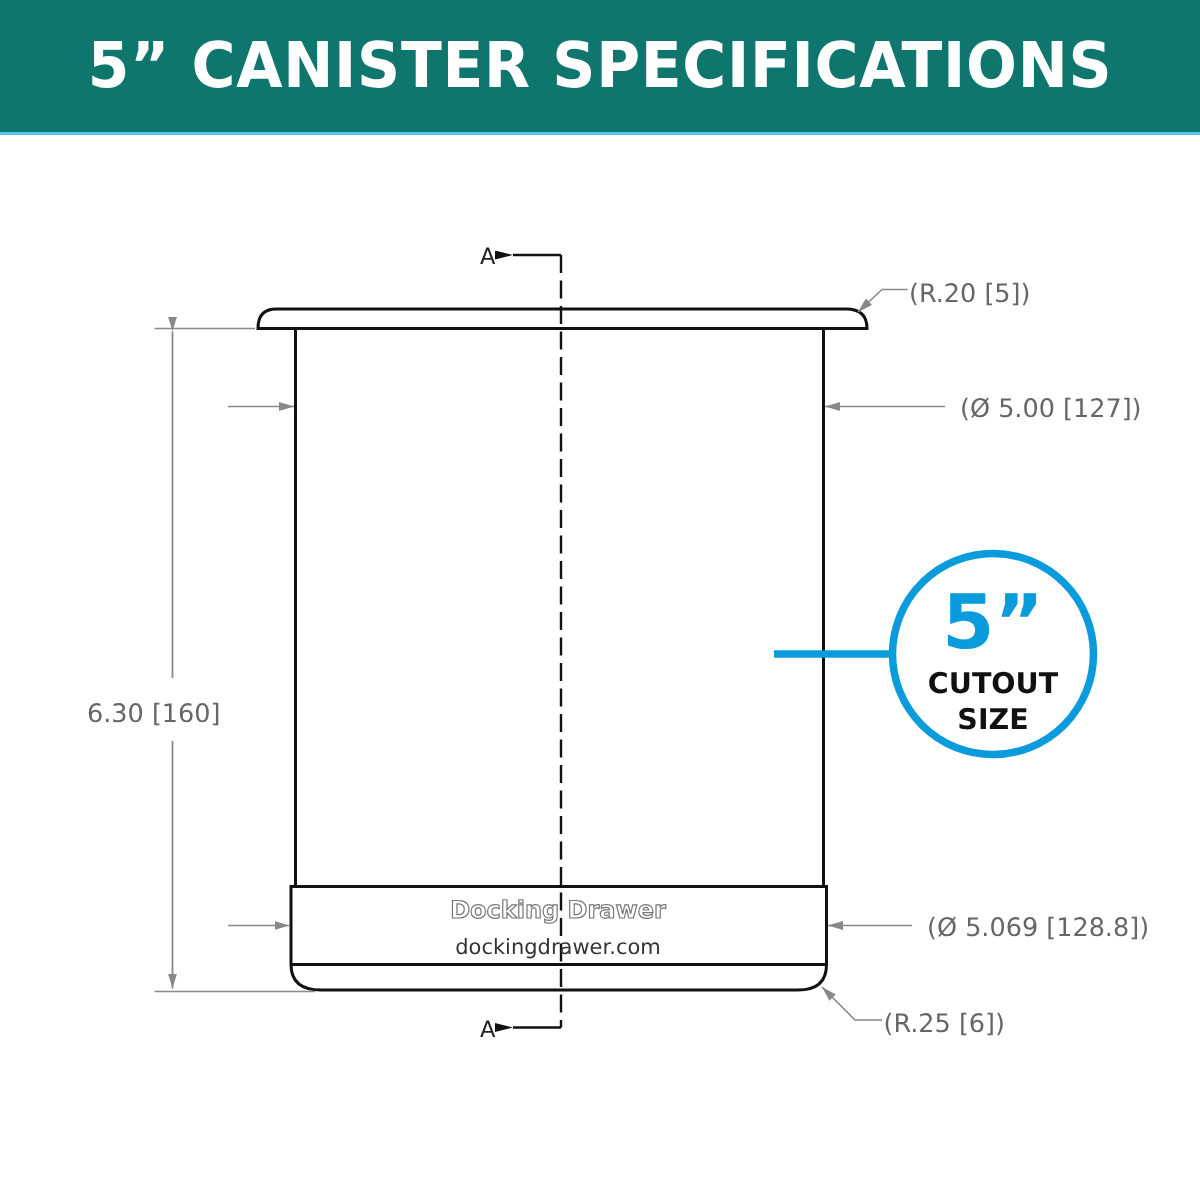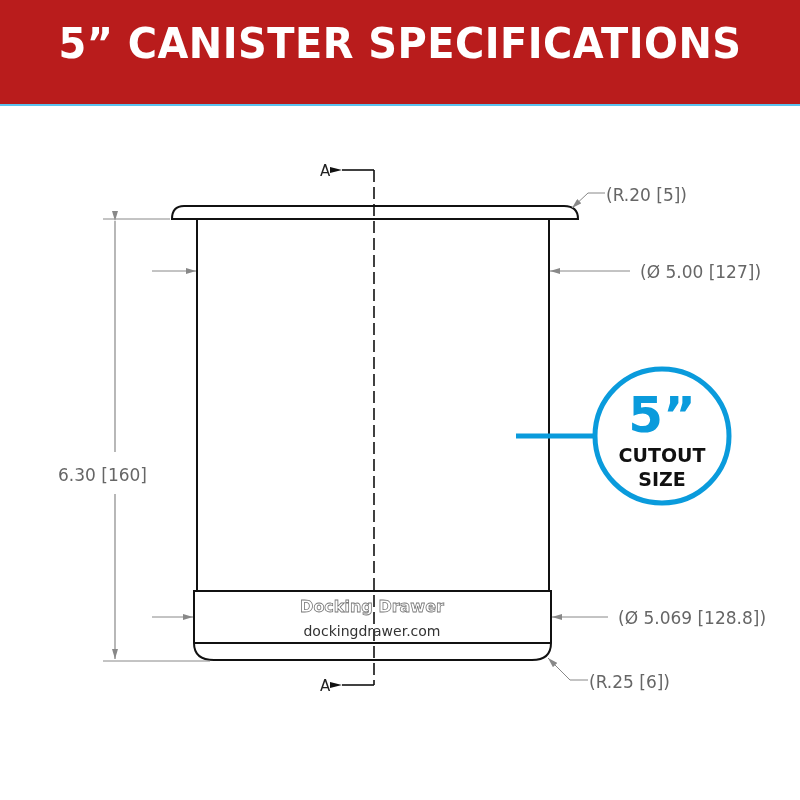--- a/index.html
+++ b/index.html
@@ -1,17 +1,17 @@
 <!DOCTYPE html>
 <html><head>
 <meta charset="utf-8">
 <style>
   html, body { margin: 0; padding: 0; background: #ffffff; }
   body { width: 800px; height: 800px; position: relative; overflow: hidden; font-family: "Liberation Sans", sans-serif; }
-  .banner { position: absolute; left: 0; top: 0; width: 800px; height: 106px; background: #b91c1c; border-bottom: 2px solid #5cc3ee; box-sizing: border-box; }
+  .banner { position: absolute; left: 0; top: 0; width: 800px; height: 90px; background: #0f766e; border-bottom: 2px solid #5cc3ee; box-sizing: border-box; }
   .banner-title { position: absolute; left: 0; right: 0; top: 14px; text-align: center; color: #ffffff; font-family: "DejaVu Sans", sans-serif; font-weight: bold; font-size: 42px; letter-spacing: 0.5px; line-height: 60px; transform: scaleX(0.95); }
   svg.drawing { position: absolute; left: 0; top: 0; width: 800px; height: 800px; }
   .dim { font-family: "DejaVu Sans", sans-serif; font-size: 17px; fill: #666; }
   .label-a { font-family: "DejaVu Sans", sans-serif; font-size: 15px; fill: #222; }
   .brand-outline { font-family: "DejaVu Sans", sans-serif; font-weight: bold; font-size: 16px; fill: #fff; stroke: #777; stroke-width: 0.8px; }
   .brand-url { font-family: "DejaVu Sans", sans-serif; font-size: 14px; fill: #333; }
   .callout-big { font-family: "DejaVu Sans", sans-serif; font-weight: bold; font-size: 50px; fill: #0a9bdc; }
   .callout-small { font-family: "DejaVu Sans", sans-serif; font-weight: bold; font-size: 19px; fill: #111; }
 </style>
 </head>

